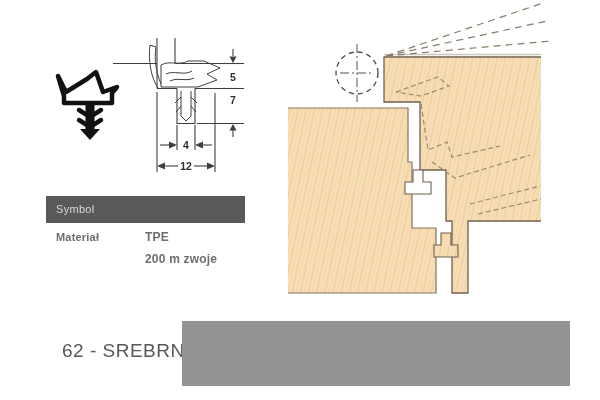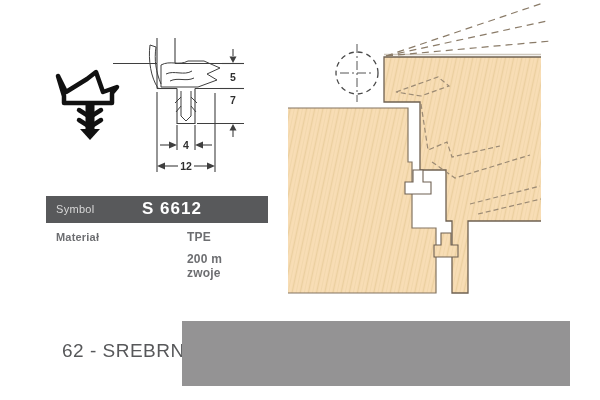--- a/index.html
+++ b/index.html
@@ -1,25 +1,25 @@
 <!DOCTYPE html>
 <html><head>
 <meta charset="utf-8">
 <style>
   html,body{margin:0;padding:0;background:#fff;}
   .page{position:relative;width:600px;height:400px;background:#ffffff;overflow:hidden;
         font-family:"Liberation Sans", sans-serif;}
   .art{position:absolute;left:0;top:0;}
   
   .spec-table{position:absolute;left:46px;top:196px;width:199px;height:92px;}
-  .spec-header{position:absolute;left:0;top:0;width:222px;height:27px;background:#58595b;}
+  .spec-header{position:absolute;left:0;top:0;width:199px;height:27px;background:#58595b;}
   .spec-header-label{position:absolute;left:10px;top:7px;font-size:11px;color:#d8d8d8;letter-spacing:.3px;}
   .spec-header-value{position:absolute;left:96px;top:3px;font-size:17px;font-weight:bold;color:#ffffff;letter-spacing:1px;}
   .spec-row-label{position:absolute;left:10px;font-size:11px;font-weight:600;color:#6d6e71;letter-spacing:.2px;}
-  .spec-row-value{position:absolute;left:99px;font-size:12px;font-weight:bold;color:#6d6e71;letter-spacing:.2px;margin-left:42px;}
+  .spec-row-value{position:absolute;left:99px;font-size:12px;font-weight:bold;color:#6d6e71;letter-spacing:.2px;}
   .row-material-label{top:35px;}
   .row-material-value{top:34px;}
   .row-pack-label{top:56px;line-height:14px;}
   .row-pack-value{top:56px;}
   
   .variant-label{position:absolute;left:62px;top:340px;font-size:19px;color:#57585a;letter-spacing:.5px;}
   .variant-swatch{position:absolute;left:182px;top:321px;width:388px;height:65px;background:#949394;}
 </style>
 </head>
 <body>
@@ -143,21 +143,20 @@
         <path d="M432,162 L455,178 L530,155"></path>
         <path d="M470,204 L540,186"></path>
         <path d="M478,214 L541,199"></path>
       </g>
     </g>
   </svg>
 
   <div class="spec-table">
     <div class="spec-header">
       <span class="spec-header-label">Symbol</span>
-      <span class="spec-header-value">S 6612</span>
     </div>
     <span class="spec-row-label row-material-label">Materiał</span>
     <span class="spec-row-value row-material-value">TPE</span>
     <span class="spec-row-value row-pack-value">200 m zwoje</span>
   </div>
 
   <div class="variant-label">62 - SREBRNY</div>
   <div class="variant-swatch"></div>
 
 </div>

